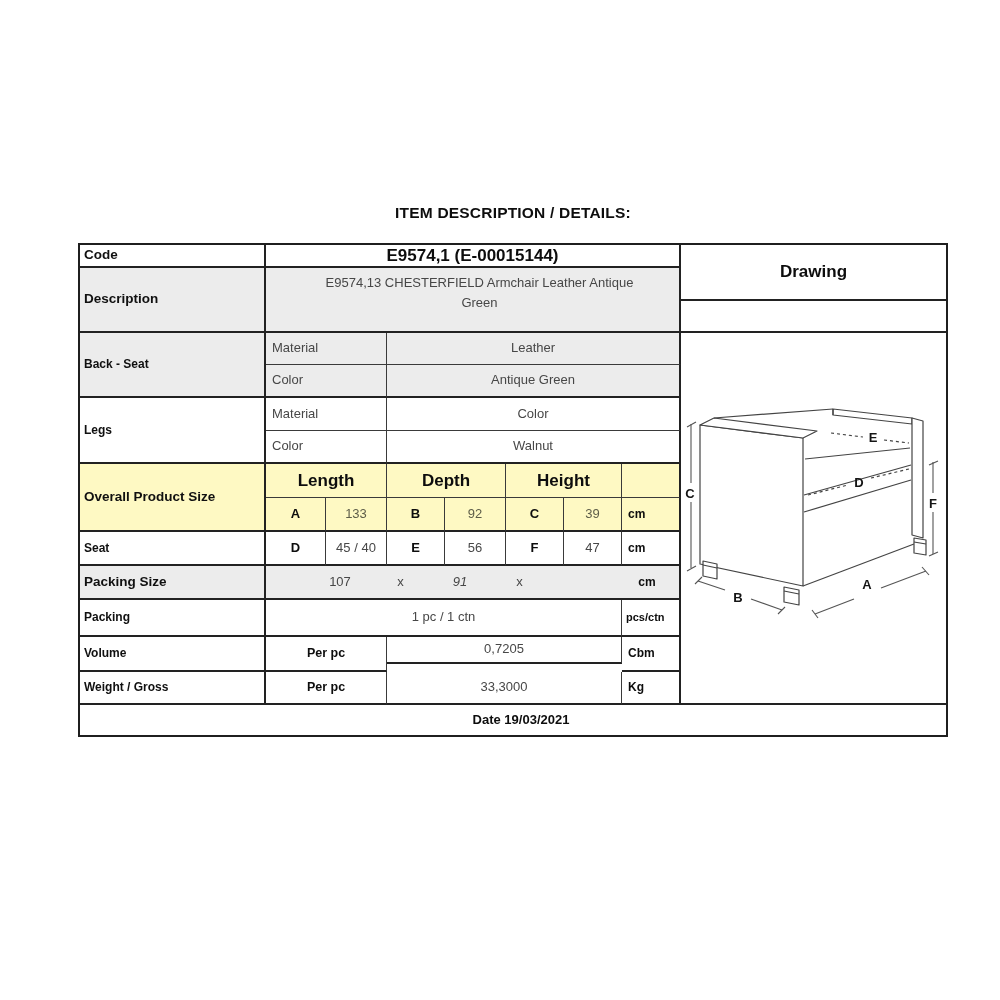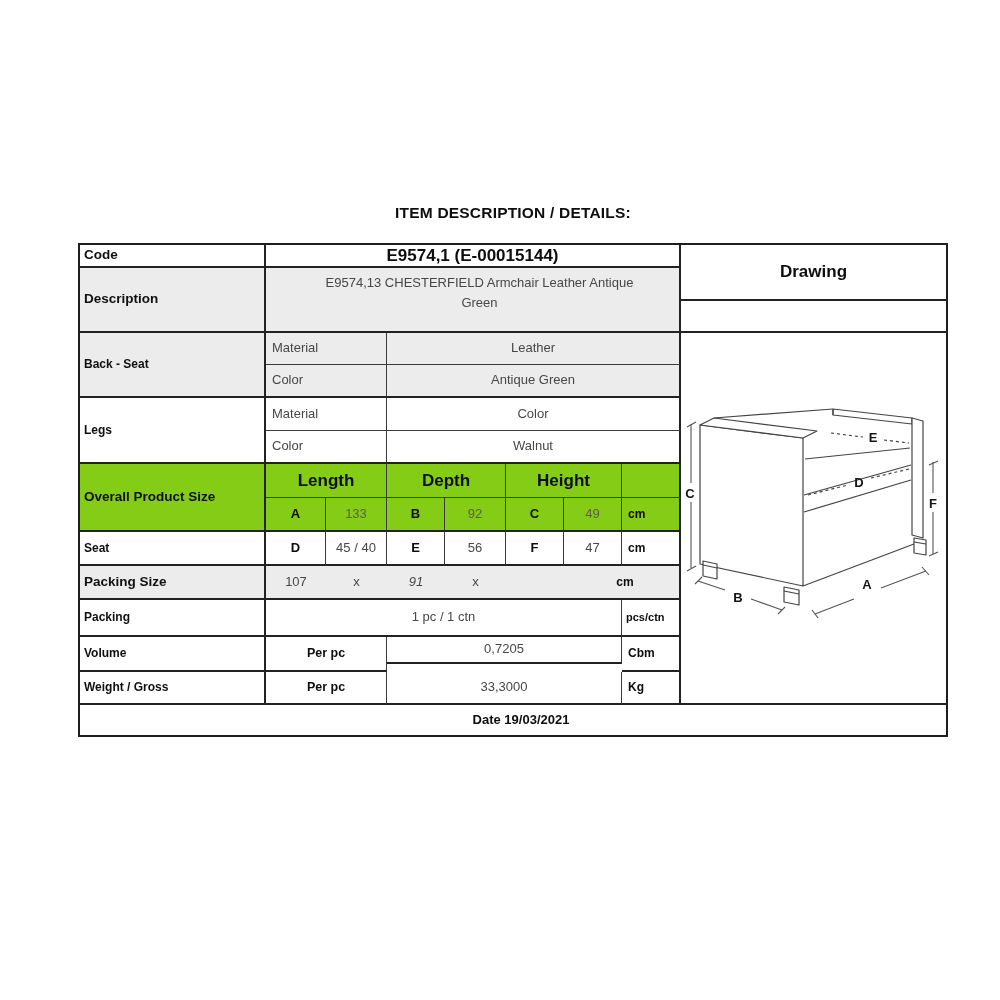--- a/index.html
+++ b/index.html
@@ -14,31 +14,31 @@
         display:flex;align-items:center;justify-content:center;
         font-size:13px;color:#474747;line-height:1.25;}
   .br2{border-right-width:2px;border-right-color:#222;}
   .bb2{border-bottom-width:2px;border-bottom-color:#222;}
   .br0{border-right:none;}
   .bb0{border-bottom:none;padding-left:16px;}
   .lab{justify-content:flex-start;padding-left:4px;font-weight:bold;color:#101010;font-size:13.5px;}
   .lab.small{font-size:12px;}
   .sublab{justify-content:flex-start;padding-left:6px;}
   .gray{background:#ececec;}
-  .yellow{background:#84cc16;}
+  .yellow{background:#fef9c3;}
   .bold{font-weight:bold;color:#0d0d0d;}
   .big{font-size:17px;}
   .oliveval{color:#5d5d49;}
   .unit{justify-content:flex-start;padding-left:6px;font-weight:bold;color:#0d0d0d;font-size:12px;}
   .unit.tiny{font-size:11px;padding-left:4px;}
   .desc-cell{align-items:flex-start;padding-top:5px;}
   .desc-inner{max-width:312px;text-align:center;line-height:1.5;margin-left:14px;}
   .packrow{padding:0;}
   .packrow span{display:inline-flex;align-items:center;justify-content:center;height:100%;}
-  .pw1{width:60px;} .pw2{width:61px;} .pw3{width:58px;font-style:italic;} .pw4{width:61px;} .pw5{width:58px;margin-top:46px;}
+  .pw1{width:60px;padding-left:44px;} .pw2{width:61px;} .pw3{width:58px;font-style:italic;} .pw4{width:61px;} .pw5{width:58px;margin-top:46px;}
   .pw6{flex:1;justify-content:flex-start;padding-left:7px;font-weight:bold;color:#0d0d0d;font-size:12px;}
   svg text{font-family:"Liberation Sans","DejaVu Sans",sans-serif;font-size:13px;font-weight:bold;fill:#151515;}
 </style>
 </head>
 <body>
 
 <div id="page">
 
   <div id="doc-title">ITEM DESCRIPTION / DETAILS:</div>
 
@@ -70,21 +70,21 @@
     <div class="cell yellow bold big" style="left:186px;top:219px;width:121px;height:34px">Length</div>
     <div class="cell yellow bold big" style="left:307px;top:219px;width:119px;height:34px">Depth</div>
     <div class="cell yellow bold big" style="left:426px;top:219px;width:116px;height:34px">Height</div>
     <div class="cell yellow br2" style="left:542px;top:219px;width:59px;height:34px"></div>
 
     <div class="cell yellow bold bb2" style="left:186px;top:253px;width:60px;height:34px">A</div>
     <div class="cell yellow oliveval bb2" style="left:246px;top:253px;width:61px;height:34px">133</div>
     <div class="cell yellow bold bb2" style="left:307px;top:253px;width:58px;height:34px">B</div>
     <div class="cell yellow oliveval bb2" style="left:365px;top:253px;width:61px;height:34px">92</div>
     <div class="cell yellow bold bb2" style="left:426px;top:253px;width:58px;height:34px">C</div>
-    <div class="cell yellow oliveval bb2" style="left:484px;top:253px;width:58px;height:34px">49</div>
+    <div class="cell yellow oliveval bb2" style="left:484px;top:253px;width:58px;height:34px">39</div>
     <div class="cell yellow unit br2 bb2" style="left:542px;top:253px;width:59px;height:34px">cm</div>
 
     <div class="cell lab small br2 bb2" style="left:0;top:287px;width:186px;height:34px">Seat</div>
     <div class="cell bold bb2" style="left:186px;top:287px;width:60px;height:34px">D</div>
     <div class="cell bb2" style="left:246px;top:287px;width:61px;height:34px">45 / 40</div>
     <div class="cell bold bb2" style="left:307px;top:287px;width:58px;height:34px">E</div>
     <div class="cell bb2" style="left:365px;top:287px;width:61px;height:34px">56</div>
     <div class="cell bold bb2" style="left:426px;top:287px;width:58px;height:34px">F</div>
     <div class="cell bb2" style="left:484px;top:287px;width:58px;height:34px">47</div>
     <div class="cell unit br2 bb2" style="left:542px;top:287px;width:59px;height:34px">cm</div>

